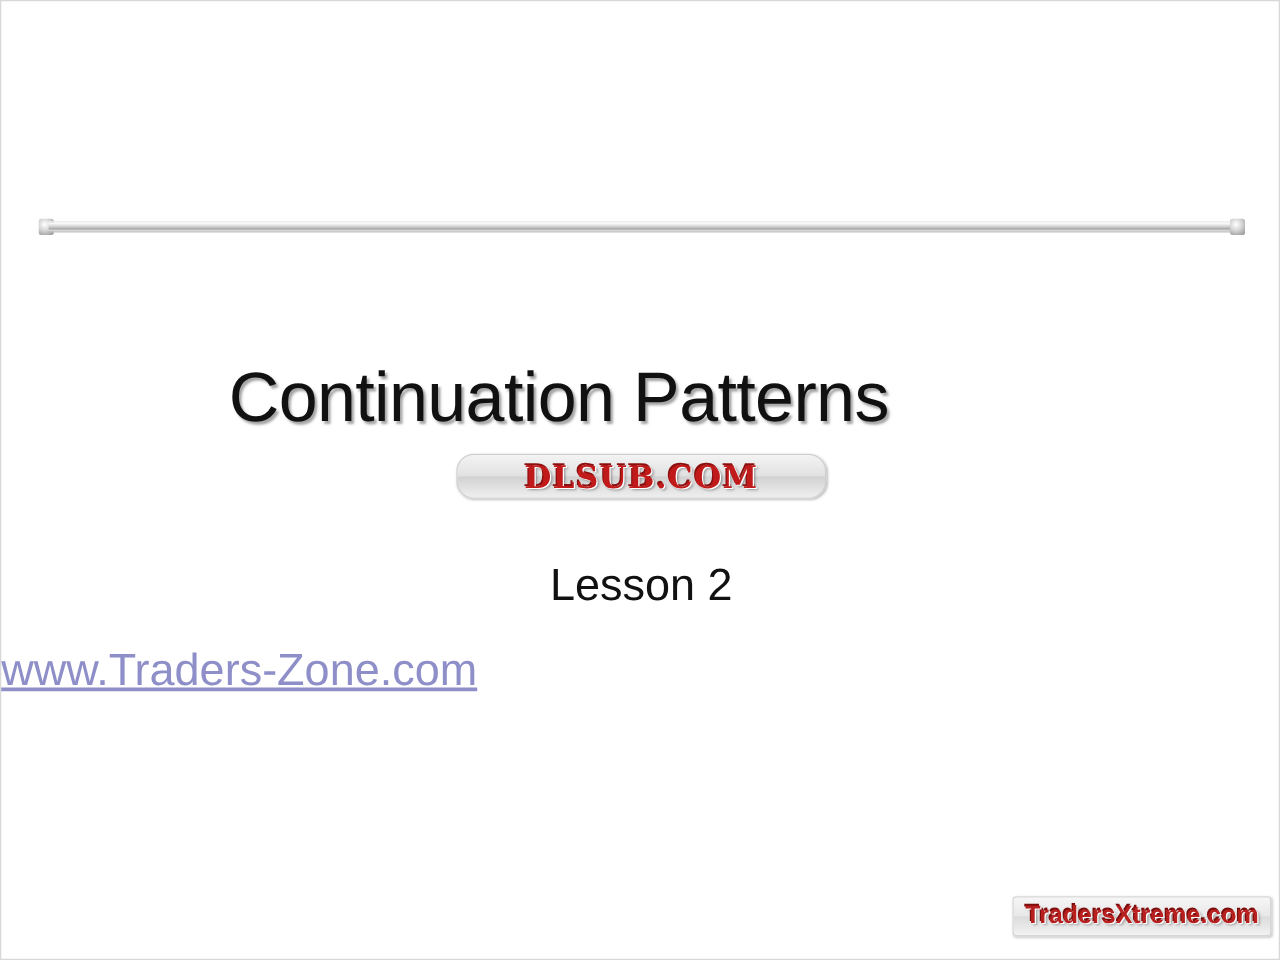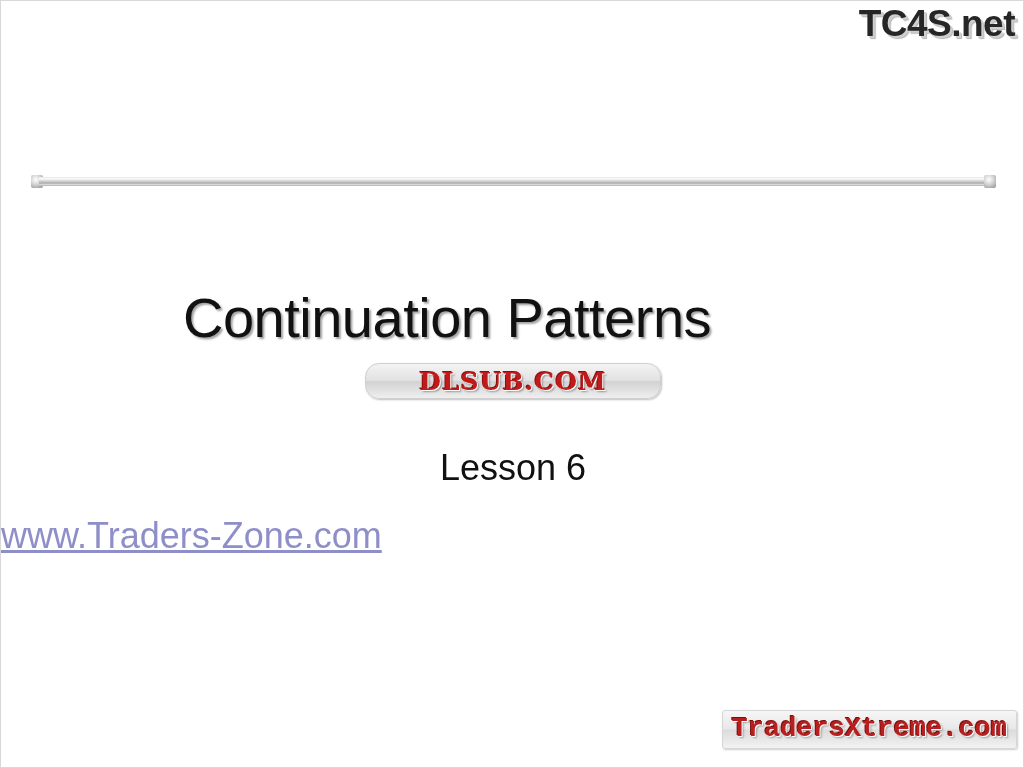--- a/index.html
+++ b/index.html
@@ -149,52 +149,51 @@
     position: absolute;
     right: 6px;
     bottom: 18px;
     padding: 3px 9px 4px 9px;
     background: linear-gradient(to bottom, #f6f6f6 0%, #e8e8e8 48%, #dcdcdc 52%, #f2f2f2 100%);
     border: 1px solid #d6d6d6;
     border-radius: 3px;
     box-shadow: 1px 1px 2px rgba(0,0,0,0.2);
   }
   .tx-watermark .tx-text {
-    font-family: Liberation Mono, monospace;
+    font-family: Liberation Sans, sans-serif;
     font-weight: bold;
-    font-size: 27px;
+    font-size: 20px;
     letter-spacing: 0px;
     color: #b8201f;
     text-shadow:
       1px 1px 0 #ffffff,
       -1px -1px 0 #7d0d0d,
       2px 2px 2px rgba(0,0,0,0.3);
     white-space: nowrap;
   }
 </style>
 </head>
 <body>
 
 <div class="slide">
 
-  <div class="tc4s-watermark">TC4S.net</div>
 
   <div class="divider-wrap">
     <div class="divider-cap left"></div>
     <div class="divider-bar"></div>
     <div class="divider-cap right"></div>
   </div>
 
   <div class="title">Continuation Patterns</div>
 
   <div class="dlsub-stamp">
     <span class="stamp-text">DLSUB.COM</span>
   </div>
 
-  <div class="subtitle">Lesson 6</div>
+  <div class="subtitle">Lesson 2</div>
 
   <div class="site-link">
     <a href="#">www.Traders-Zone.com</a>
   </div>
 
   <div class="tx-watermark">
     <span class="tx-text">TradersXtreme.com</span>
   </div>
 
 </div>

